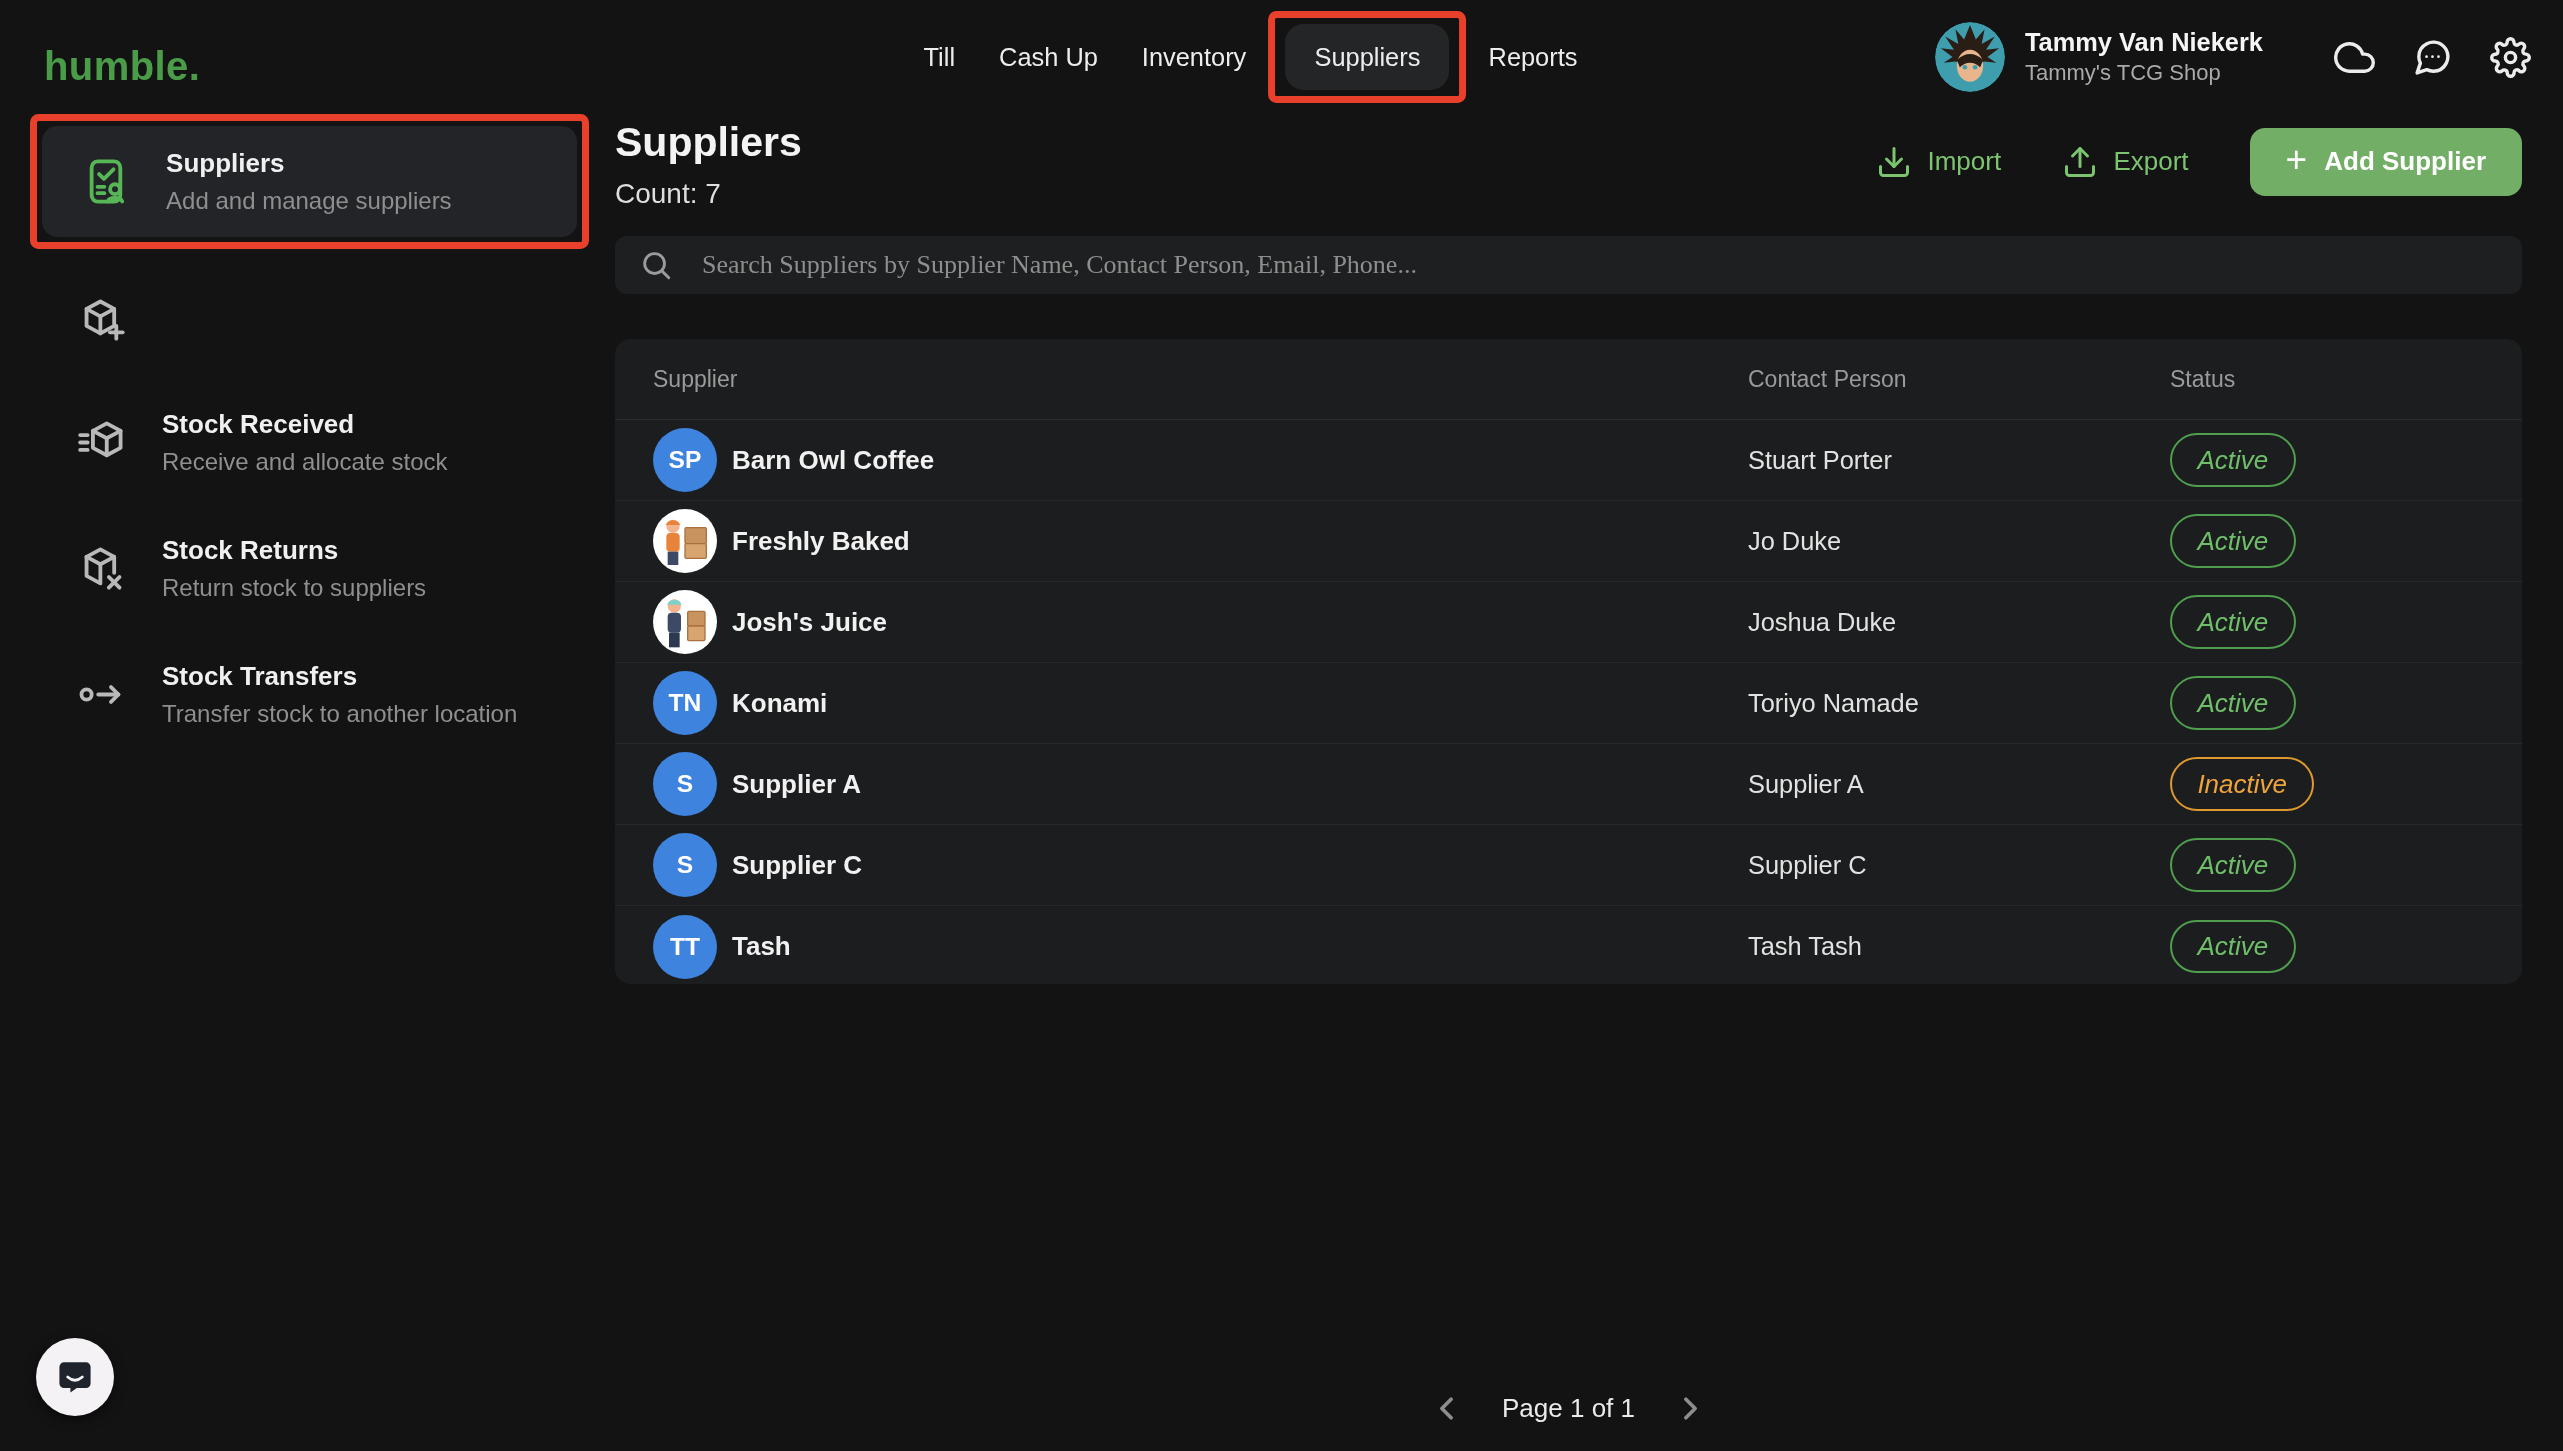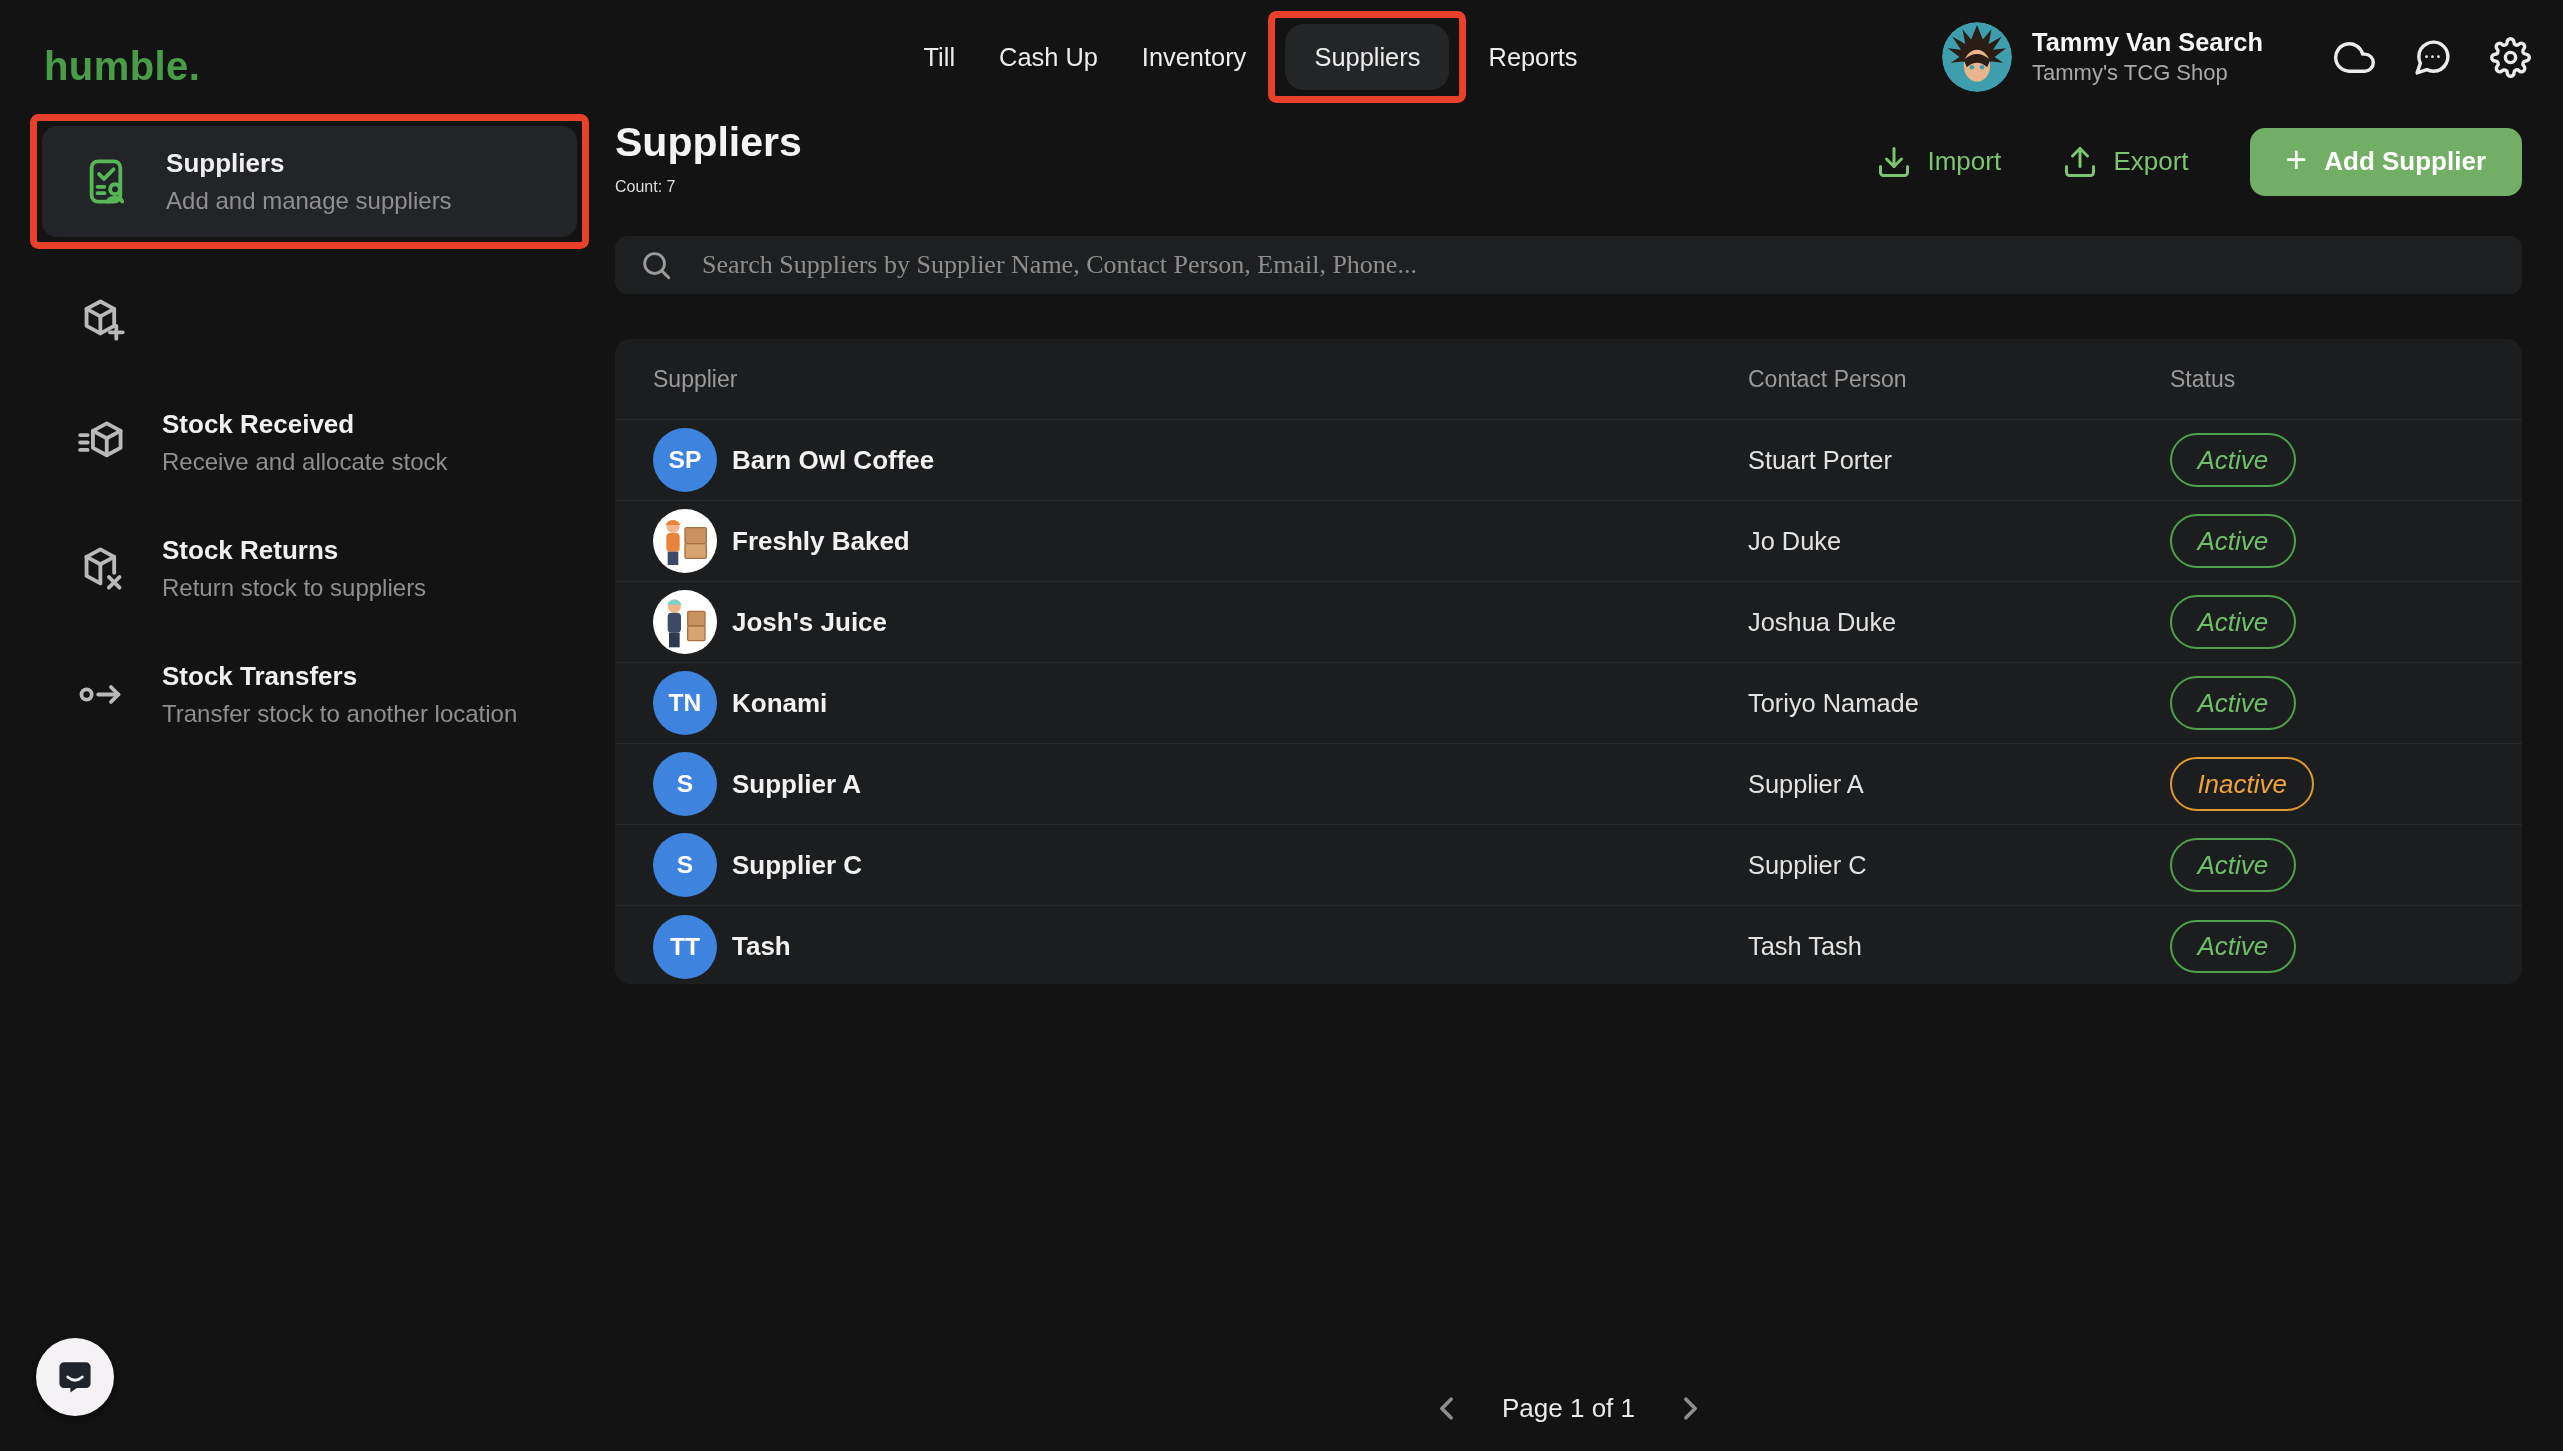--- a/index.html
+++ b/index.html
@@ -42,21 +42,21 @@
   .side-item.selected{background:#222427;border-radius:15.3px;padding-left:39px;}
   .side-item + .side-item, .red-box.side-wrap + .side-item{margin-top:15.3px;}
   .side-icon{width:51px;height:51px;color:#B9B9B9;flex:0 0 auto;}
   .side-icon.green{color:#57B757;}
   .side-title{font-size:26px;font-weight:700;color:#F0F0F0;}
   .side-desc{font-size:24px;color:var(--muted);margin-top:7.6px;}
 
   
   .main{position:absolute;left:615px;top:119px;width:1907px;height:1322px;}
   .page-title{font-size:41px;font-weight:700;color:#F3F3F3;}
-  .page-count{font-size:16px;color:#DEDEDE;margin-top:12px;}
+  .page-count{font-size:28px;color:#DEDEDE;margin-top:12px;}
   .head-actions{position:absolute;right:0;top:8.5px;display:flex;align-items:center;gap:61px;}
   .link-btn{display:flex;align-items:center;gap:15.3px;color:var(--green-link);font-size:26px;font-weight:500;cursor:pointer;}
   .link-btn svg{width:36px;height:36px;}
   .add-btn{display:flex;align-items:center;gap:17px;background:var(--green-btn);color:#FFFFFF;
            font-size:26px;font-weight:600;border:none;border-radius:15.3px;height:68px;padding:0 36px;cursor:pointer;}
   .add-btn .plus{font-size:37px;font-weight:400;line-height:1;margin-top:-3.4px;}
 
   .searchbar{position:absolute;left:0;right:0;top:117px;height:58px;background:var(--panel2);
              border-radius:12px;display:flex;align-items:center;padding:0 24px;}
   .searchbar svg{width:34px;height:34px;color:#9B9B9B;flex:0 0 auto;}
@@ -108,21 +108,21 @@
         <svg viewBox="0 0 48 48" width="70" height="70">
           <circle cx="24" cy="24" r="24" fill="#3F9EAE"></circle>
           <polygon fill="#2A1D16" points="24,2 20,12 14,5 16,15 7,10 13,19 4,18 12,24 6,28 14,27 24,30 34,27 42,28 36,24 44,18 35,19 41,10 32,15 34,5 28,12"></polygon>
           <ellipse cx="24" cy="30" rx="9" ry="11" fill="#E8B58C"></ellipse>
           <path d="M15 26 q9 -8 18 0 l-2 5 q-7 -6 -14 0 z" fill="#2A1D16"></path>
           <circle cx="20.5" cy="31" r="1.6" fill="#3F9EAE"></circle>
           <circle cx="27.5" cy="31" r="1.6" fill="#3F9EAE"></circle>
         </svg>
       </div>
       <div>
-        <div class="user-name">Tammy Van Search</div>
+        <div class="user-name">Tammy Van Niekerk</div>
         <div class="user-shop">Tammy's TCG Shop</div>
       </div>
     </div>
     <div class="tool-icon">
       <svg viewBox="0 0 24 24" fill="none" stroke="currentColor" stroke-width="2" stroke-linecap="round" stroke-linejoin="round" width="41" height="41">
         <path d="M18 10h-1.26A8 8 0 1 0 9 20h9a5 5 0 0 0 0-10z"></path>
       </svg>
     </div>
     <div class="tool-icon">
       <svg viewBox="0 0 24 24" fill="none" stroke="currentColor" stroke-width="2" stroke-linecap="round" stroke-linejoin="round" width="41" height="41">

